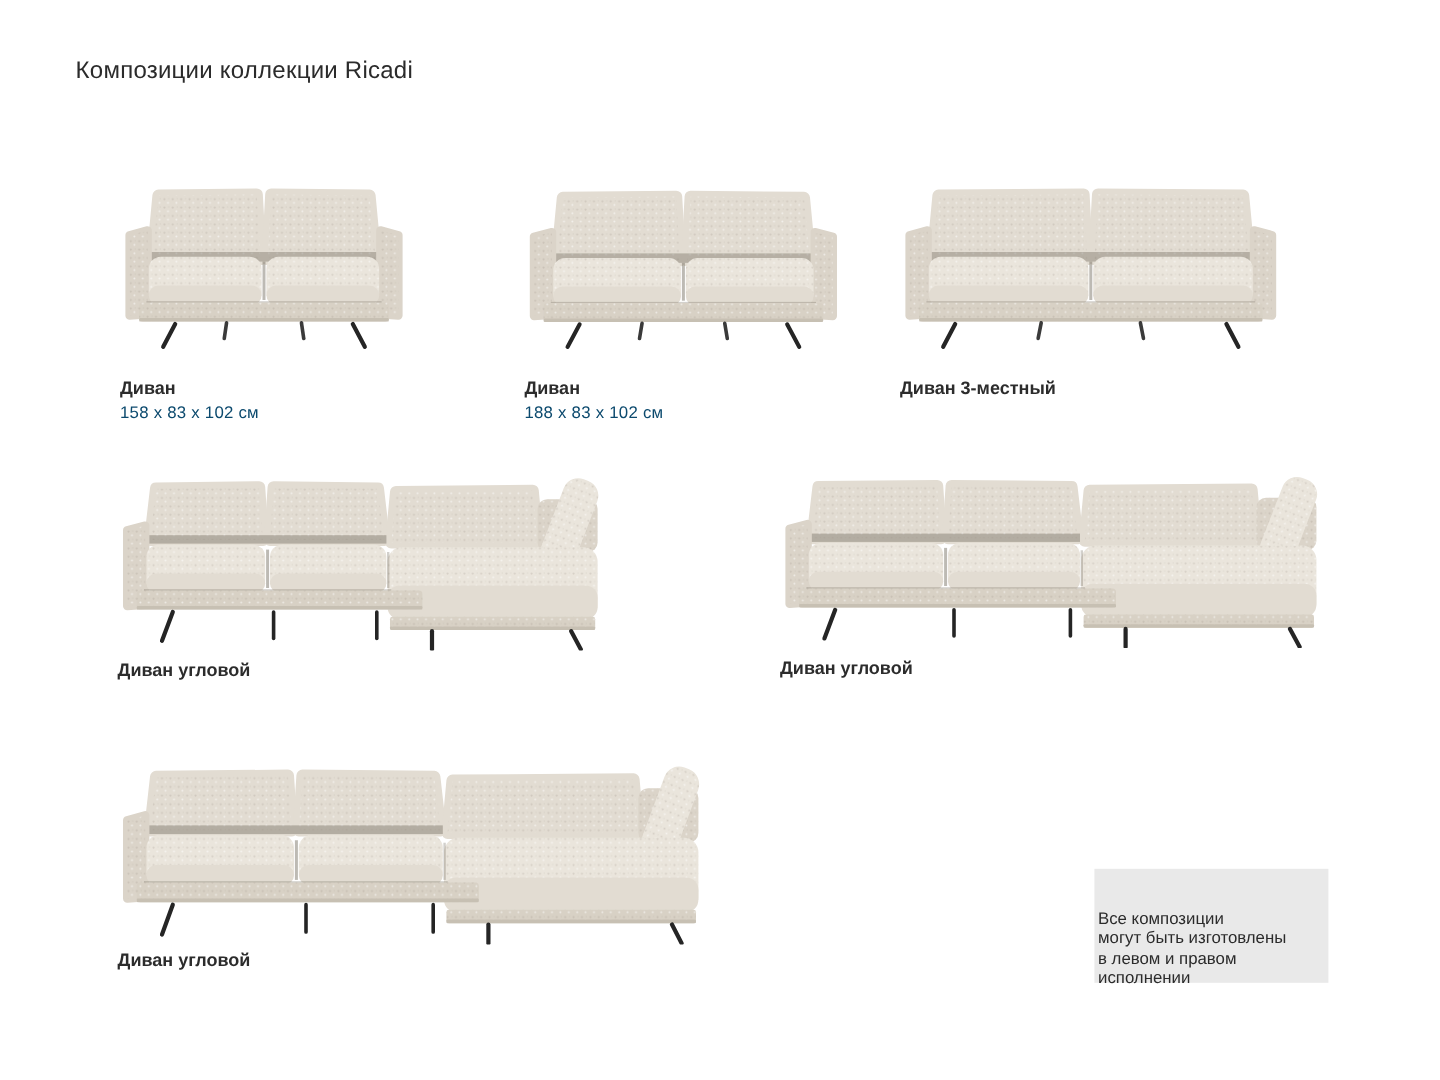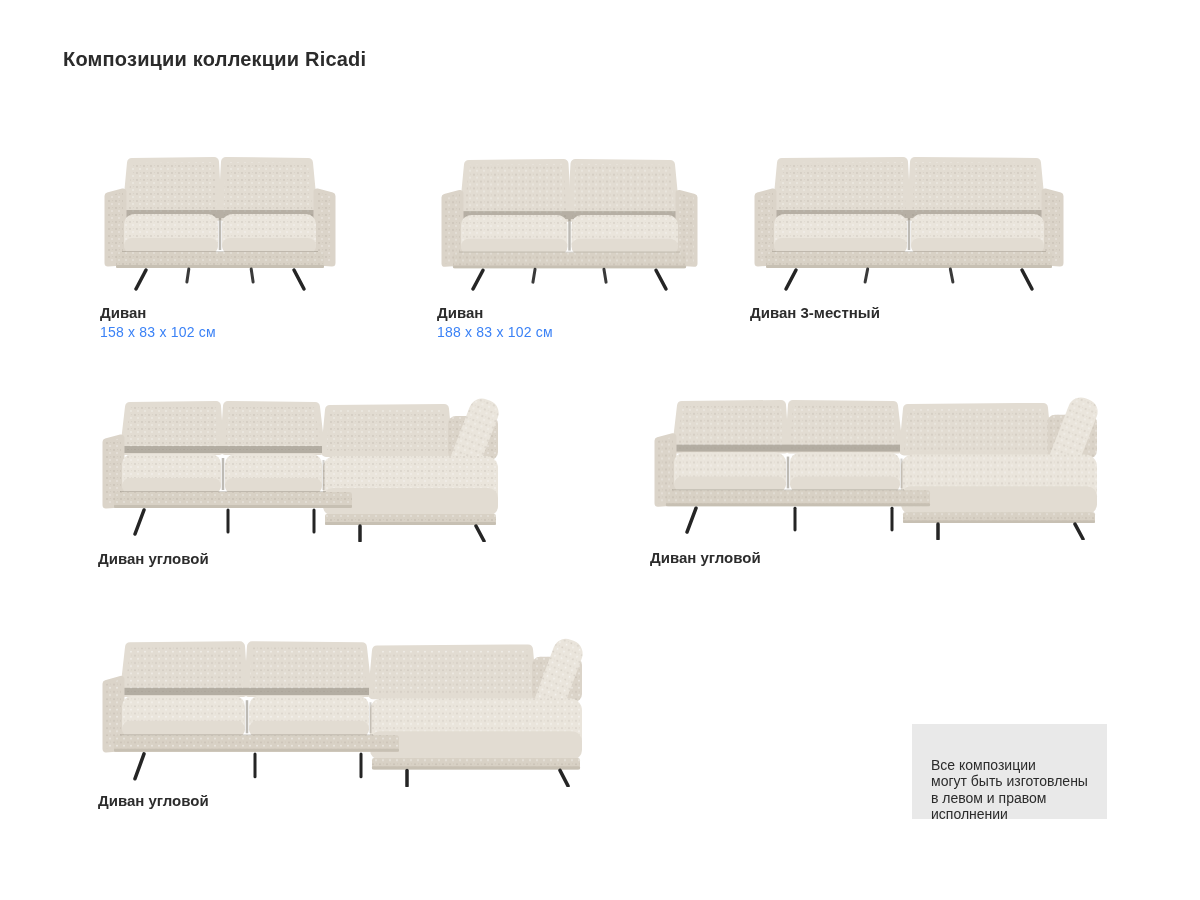--- a/index.html
+++ b/index.html
@@ -2,39 +2,39 @@
 <html><head>
 <meta charset="utf-8">
 <style>
   html,body{margin:0;padding:0;background:#fff;}
   .page{
     position:relative;width:1200px;height:900px;background:#ffffff;
     font-family:"Liberation Sans",sans-serif;color:#2b2b2b;overflow:hidden;
   }
   .title{
     position:absolute;left:63px;top:48px;
-    font-size:20px;font-weight:700;letter-spacing:.2px;color:#2b2b2b;
+    font-size:20px;font-weight:400;letter-spacing:.2px;color:#2b2b2b;
   }
   .card{position:absolute;}
   .sofa-img{position:relative;}
   .c1{left:100px;top:150px;width:240px;} .c1 .sofa-img{width:240px;height:142px;}
   .c2{left:437px;top:152px;width:265px;} .c2 .sofa-img{width:265px;height:140px;}
   .c3{left:750px;top:150px;width:318px;} .c3 .sofa-img{width:318px;height:142px;}
   .c4{left:98px;top:392px;width:408px;}  .c4 .sofa-img{width:408px;height:150px;}
   .c5{left:650px;top:391px;width:455px;} .c5 .sofa-img{width:455px;height:149px;}
   .c6{left:98px;top:632px;width:492px;}  .c6 .sofa-img{width:492px;height:155px;}
-  .label{margin-top:11px;}
+  .label{margin-top:22px;}
   .c4 .label{margin-top:7px;}
   .c5 .label{margin-top:8px;}
   .c6 .label{margin-top:4px;}
   .pname{font-size:15px;font-weight:600;color:#2c2c2c;line-height:19px;}
-  .pdims{font-size:14px;font-weight:400;color:#3b82f6;line-height:19px;margin-top:1px;letter-spacing:.2px;}
+  .pdims{font-size:14px;font-weight:400;color:#0c4a6e;line-height:19px;margin-top:1px;letter-spacing:.2px;}
   .note{
     position:absolute;left:912px;top:724px;width:195px;height:95px;
-    box-sizing:border-box;padding:16px 12px 12px 19px;
+    box-sizing:border-box;padding:16px 12px 12px 3px;
     background:#e9e9e9;font-size:14px;font-weight:500;line-height:16.5px;
     white-space:pre-line;color:#2b2b2b;
   }
 </style>
 </head>
 <body>
 
 <div class="page" style="color: rgb(43, 43, 43);">
 
   <div class="title">Композиции коллекции Ricadi</div>

